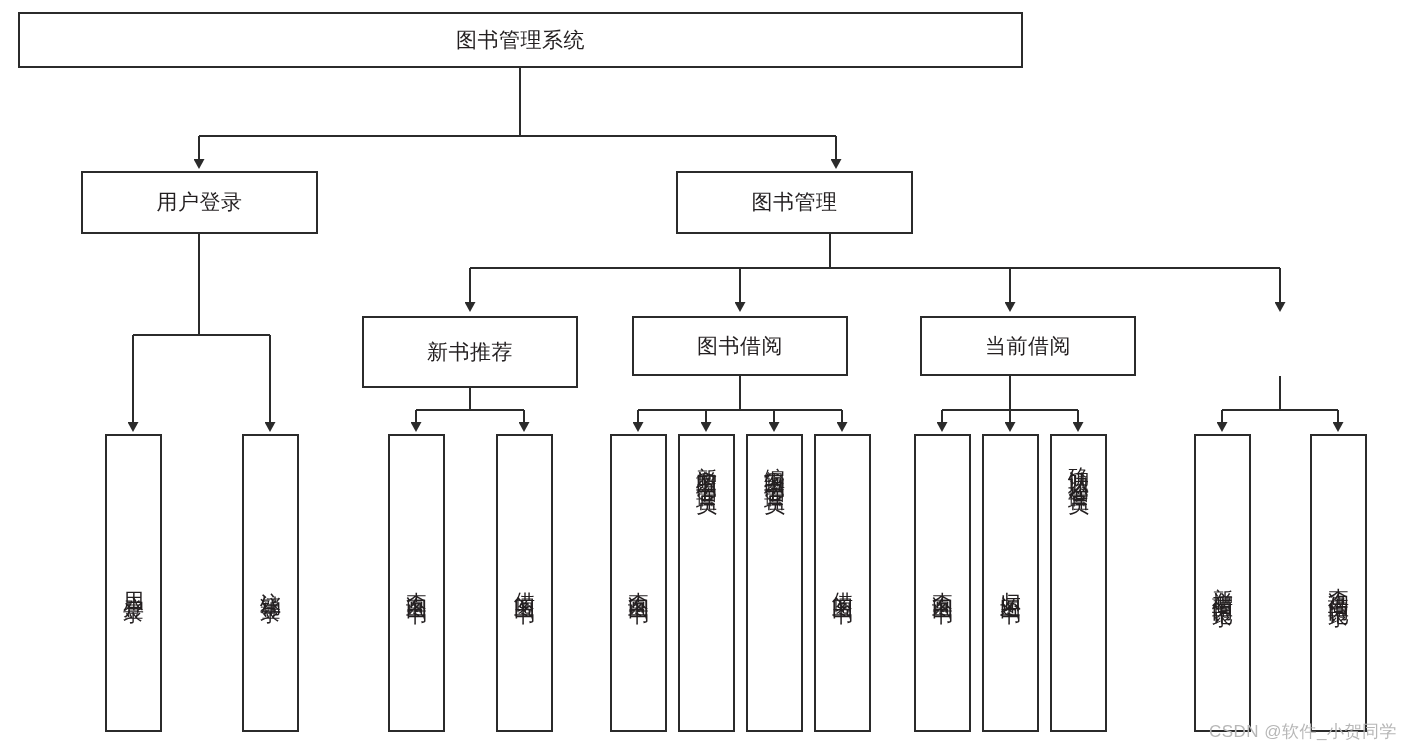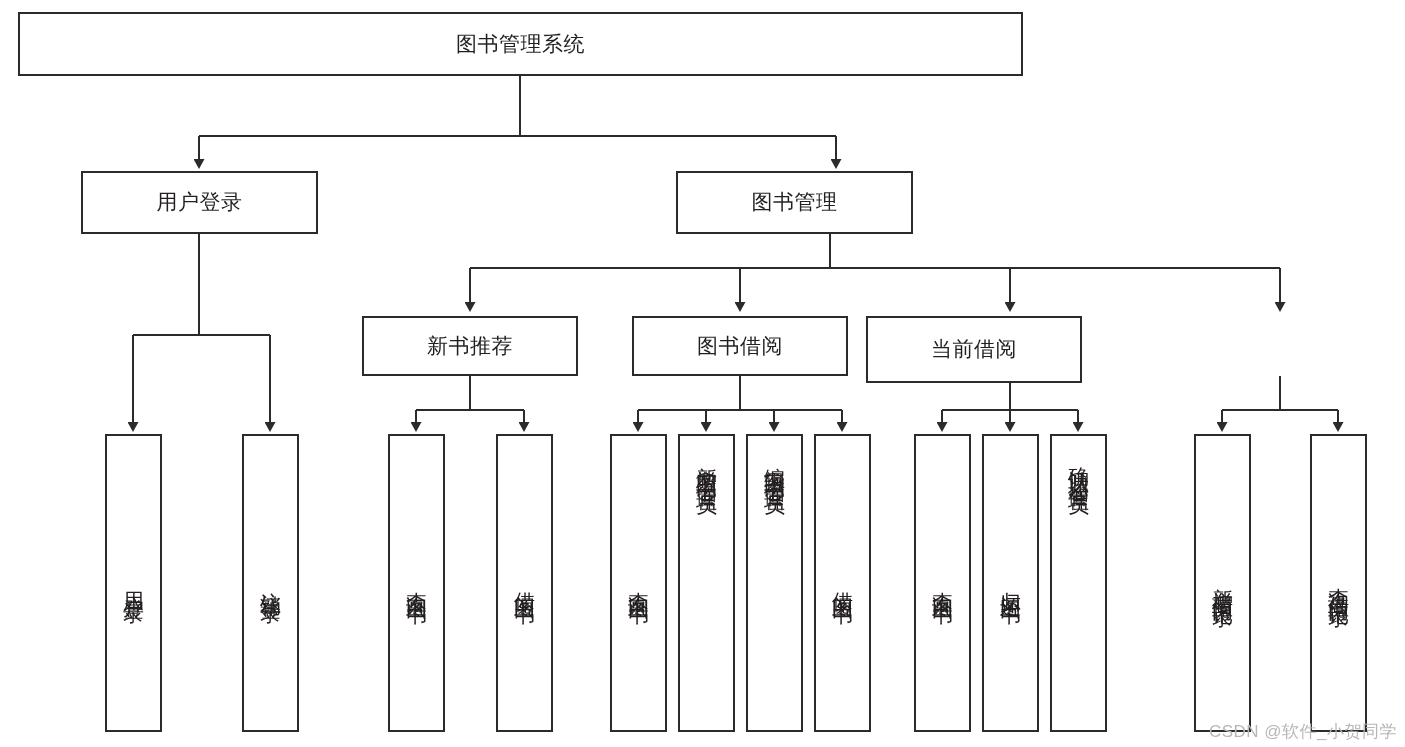--- a/index.html
+++ b/index.html
@@ -82,38 +82,38 @@
       <path d="M1010,410 L1010,423" marker-end="url(#ah)"></path>
       <path d="M1078,410 L1078,423" marker-end="url(#ah)"></path>
 
       <path d="M1280,376 L1280,410"></path>
       <path d="M1222,410 L1338,410"></path>
       <path d="M1222,410 L1222,423" marker-end="url(#ah)"></path>
       <path d="M1338,410 L1338,423" marker-end="url(#ah)"></path>
     </g>
   </svg>
 
-  <div class="node" style="left:18px;top:12px;width:1005px;height:64px;">
+  <div class="node" style="left:18px;top:12px;width:1005px;height:56px;">
     <span class="lbl">图书管理系统</span>
   </div>
 
   <div class="node" style="left:81px;top:171px;width:237px;height:63px;">
     <span class="lbl">用户登录</span>
   </div>
   <div class="node" style="left:676px;top:171px;width:237px;height:63px;">
     <span class="lbl">图书管理</span>
   </div>
 
-  <div class="node" style="left:362px;top:316px;width:216px;height:60px;">
+  <div class="node" style="left:362px;top:316px;width:216px;height:72px;">
     <span class="lbl">新书推荐</span>
   </div>
   <div class="node" style="left:632px;top:316px;width:216px;height:60px;">
     <span class="lbl">图书借阅</span>
   </div>
-  <div class="node" style="left:866px;top:316px;width:216px;height:67px;">
+  <div class="node" style="left:920px;top:316px;width:216px;height:60px;">
     <span class="lbl">当前借阅</span>
   </div>
 
   <div class="node vert center" style="left:105px;top:434px;width:57px;height:298px;">
     <span class="lbl">用户登录</span>
   </div>
   <div class="node vert center" style="left:242px;top:434px;width:57px;height:298px;">
     <span class="lbl">注销登录</span>
   </div>
 

